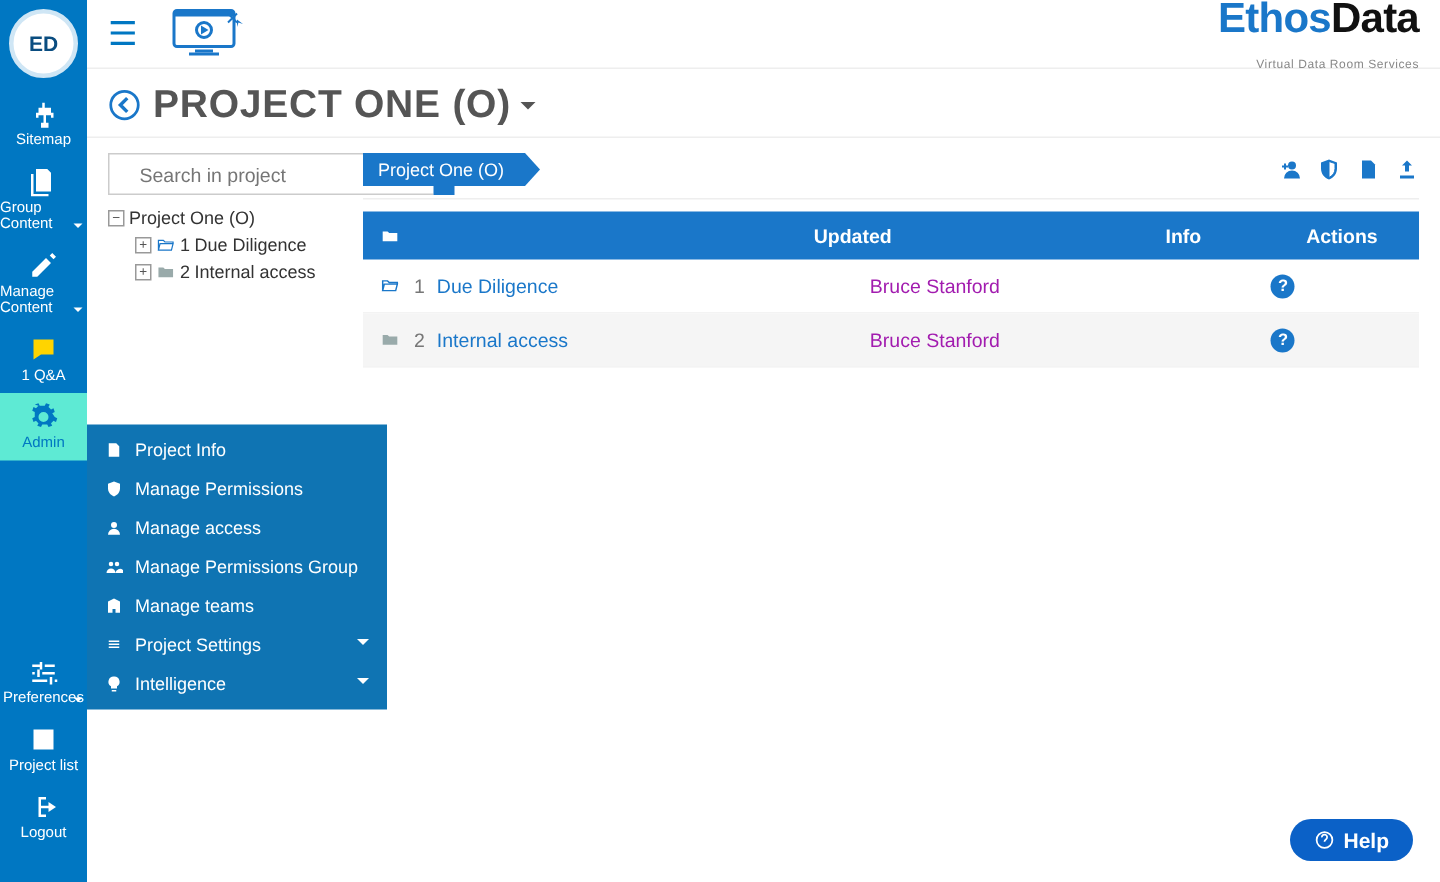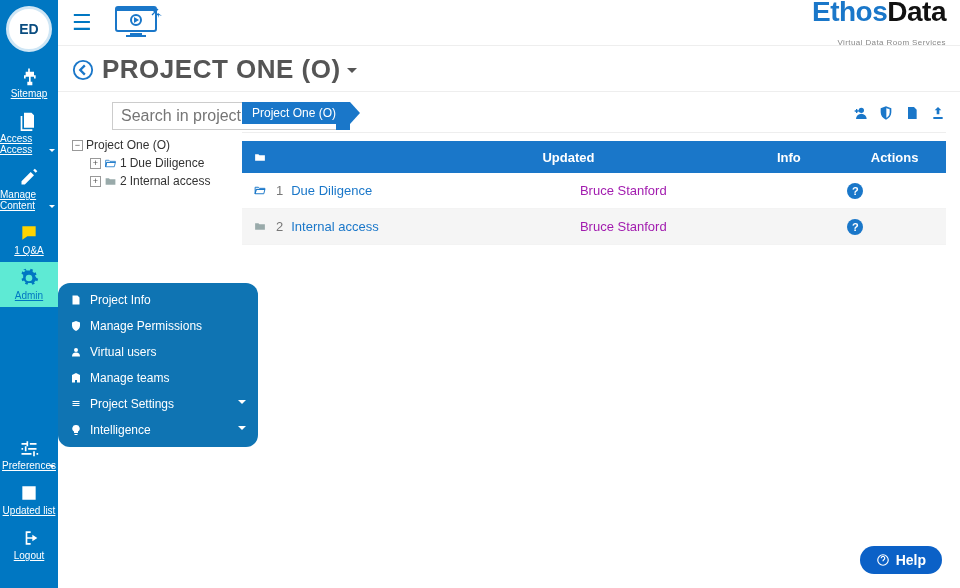--- a/index.html
+++ b/index.html
@@ -1,47 +1,47 @@
 <!DOCTYPE html>
 <html><head>
 <meta charset="utf-8">
 <style>
   * { box-sizing: border-box; margin: 0; padding: 0; }
   body { font-family: Arial, sans-serif; font-size: 13px; color: #333; width: 960px; height: 588px; overflow: hidden; position: relative; background: #fff; }
   .app { display: flex; height: 588px; }
   
   .rail { width: 58px; background: #0077c2; display: flex; flex-direction: column; align-items: center; color: #fff; }
   .rail-logo { width: 46px; height: 46px; border-radius: 50%; background: #fff; color: #0a4d80; display: flex; align-items: center; justify-content: center; font-weight: bold; font-size: 14px; margin: 6px 0 8px; border: 3px solid #cfe6f5; }
-  .rail-item { width: 100%; padding: 6px 0 6px; display: flex; flex-direction: column; align-items: center; font-size: 10px; cursor: pointer; position: relative; text-decoration: underline; }
+  .rail-item { width: 100%; padding: 6px 0 6px; display: flex; flex-direction: column; align-items: center; font-size: 10px; cursor: pointer; position: relative; }
   .rail-item.active { background: #5eead4; color: #0077c2; }
   .rail-icon { width: 20px; height: 20px; margin-bottom: 2px; fill: currentColor; }
   .rail-caret { position: absolute; right: 3px; bottom: 6px; border: 3px solid transparent; border-top-color: currentColor; }
   
-  .admin-menu { position: absolute; left: 58px; top: 283px; width: 200px; background: #0f74b3; color: #fff; padding: 4px 0; z-index: 50; border-radius: 12px; }
+  .admin-menu { position: absolute; left: 58px; top: 283px; width: 200px; background: #0f74b3; color: #fff; padding: 4px 0; z-index: 50; }
   .admin-menu-item { display: flex; align-items: center; padding: 6px 12px; font-size: 12px; cursor: pointer; gap: 8px; position: relative; }
   .ami-icon { width: 12px; height: 12px; fill: currentColor; flex: 0 0 12px; }
   .ami-caret { margin-left: auto; border: 4px solid transparent; border-top-color: #fff; }
   
   .main { flex: 1; display: flex; flex-direction: column; }
   .topbar { height: 46px; display: flex; align-items: center; padding: 0 14px; border-bottom: 1px solid #eee; }
   .hamburger { color: #0077c2; font-size: 22px; margin-right: 18px; cursor: pointer; }
   .monitor { width: 60px; }
   .brand { margin-left: auto; text-align: right; line-height: 1; display: flex; flex-direction: column; align-items: flex-end; }
   .brand-top { font-size: 28px; font-weight: bold; color: #111; letter-spacing: -0.5px; }
   .brand-top span { color: #1a77c9; }
   .brand-sub { font-size: 8px; color: #888; letter-spacing: 0.4px; margin-top: 13px; }
   .titlebar { padding: 8px 14px 6px; display: flex; align-items: center; border-bottom: 1px solid #eee; }
   .back-arrow { width: 22px; height: 22px; color: #1a77c9; margin-right: 8px; cursor: pointer; }
   .page-title { font-size: 26px; font-weight: bold; color: #555; letter-spacing: 0.5px; }
   .title-caret { margin-left: 6px; border: 5px solid transparent; border-top-color: #555; display: inline-block; transform: translateY(3px); }
   
   .workspace { flex: 1; display: flex; padding: 10px 14px 0 14px; gap: 10px; }
   .tree-col { width: 160px; flex-shrink: 0; }
   .search-row { display: flex; margin-bottom: 6px; }
-  .search-box { flex: 1; height: 28px; border: 1px solid #ccc; border-right: none; padding: 0 8px; font-size: 16px; outline: none; margin-left: 40px; }
+  .search-box { flex: 1; height: 28px; border: 1px solid #ccc; border-right: none; padding: 0 20px; font-size: 13px; outline: none; }
   .search-btn { width: 30px; height: 28px; background: #1a77c9; border: none; display: flex; align-items: center; justify-content: center; cursor: pointer; }
   .search-btn svg { width: 14px; height: 14px; fill: #fff; }
   .tree { font-size: 12px; color: #333; }
   .tree-node { display: flex; align-items: center; padding: 2px 0; gap: 3px; cursor: pointer; }
   .tree-expand { width: 11px; height: 11px; border: 1px solid #999; display: inline-flex; align-items: center; justify-content: center; font-size: 9px; line-height: 1; color: #555; background: #fff; }
   .tree-icon { width: 13px; height: 13px; }
   .tree-children { margin-left: 18px; }
   
   .table-col { flex: 1; }
   .bc-row { display: flex; align-items: center; padding: 0 0 8px; border-bottom: 1px solid #eee; }
@@ -80,21 +80,21 @@
       <svg class="rail-icon" viewBox="0 0 24 24">
           <path d="M11 3h2v4h5v4h2v4h-2v-2h-4v6h2v4h-6v-4h2v-6H8v2H6v-4h2V7h3z"></path>
         </svg>
       <span>Sitemap</span>
     </div>
 
     <div class="rail-item">
       <svg class="rail-icon" viewBox="0 0 24 24">
           <path d="M6 2h9l3 3v15H6zM4 6v16h12v2H2V6z"></path>
         </svg>
-      <span>Access Access</span>
+      <span>Group Content</span>
       <span class="rail-caret"></span>
     </div>
 
     <div class="rail-item">
       <svg class="rail-icon" viewBox="0 0 24 24">
           <path d="M3 17l11-11 4 4L7 21H3zM20 7l-3-3 2-2 3 3z"></path>
         </svg>
       <span>Manage Content</span>
       <span class="rail-caret"></span>
     </div>
@@ -120,21 +120,21 @@
           <path d="M3 6h6V4h2v6H9V8H3zm10 0h8v2h-8zM3 12h2v2H3zm4-2h2v6H7zm4 2h10v2H11zM3 18h12v2H3zm14-2h2v6h-2zm4 2h2v2h-2z"></path>
         </svg>
       <span>Preferences</span>
       <span class="rail-caret"></span>
     </div>
 
     <div class="rail-item">
       <svg class="rail-icon" viewBox="0 0 24 24">
           <path d="M4 4h16v16H4zm2 3h12v2H6zm0 4h12v2H6zm0 4h12v2H6z"></path>
         </svg>
-      <span>Updated list</span>
+      <span>Project list</span>
     </div>
 
     <div class="rail-item">
       <svg class="rail-icon" viewBox="0 0 24 24">
           <path d="M10 4h4v2h-4v12h4v2h-6V4zm6 4l6 4-6 4v-3H8v-2h8z"></path>
         </svg>
       <span>Logout</span>
     </div>
   </div>
 
@@ -148,21 +148,27 @@
     <div class="admin-menu-item">
       <svg class="ami-icon" viewBox="0 0 24 24">
           <path d="M12 2l8 3v6c0 5-3 9-8 11-5-2-8-6-8-11V5z"></path>
         </svg>
       <span>Manage Permissions</span>
     </div>
     <div class="admin-menu-item">
       <svg class="ami-icon" viewBox="0 0 24 24">
           <path d="M12 12a4 4 0 100-8 4 4 0 000 8zm-8 9a8 8 0 0116 0z"></path>
         </svg>
-      <span>Virtual users</span>
+      <span>Manage access</span>
+    </div>
+    <div class="admin-menu-item">
+      <svg class="ami-icon" viewBox="0 0 24 24">
+          <path d="M8 11a3 3 0 100-6 3 3 0 000 6zm8 0a3 3 0 100-6 3 3 0 000 6zM2 20a6 6 0 0112 0zm12 0a6 6 0 0110-4v4z"></path>
+        </svg>
+      <span>Manage Permissions Group</span>
     </div>
     <div class="admin-menu-item">
       <svg class="ami-icon" viewBox="0 0 24 24">
           <path d="M4 21V6l8-4 8 4v15h-6v-5h-4v5zM8 9h2v2H8zm6 0h2v2h-2zM8 13h2v2H8zm6 0h2v2h-2z"></path>
         </svg>
       <span>Manage teams</span>
     </div>
     <div class="admin-menu-item">
       <svg class="ami-icon" viewBox="0 0 24 24">
           <path d="M5 6h14v2H5zm0 4h14v2H5zm0 4h14v2H5z"></path>

